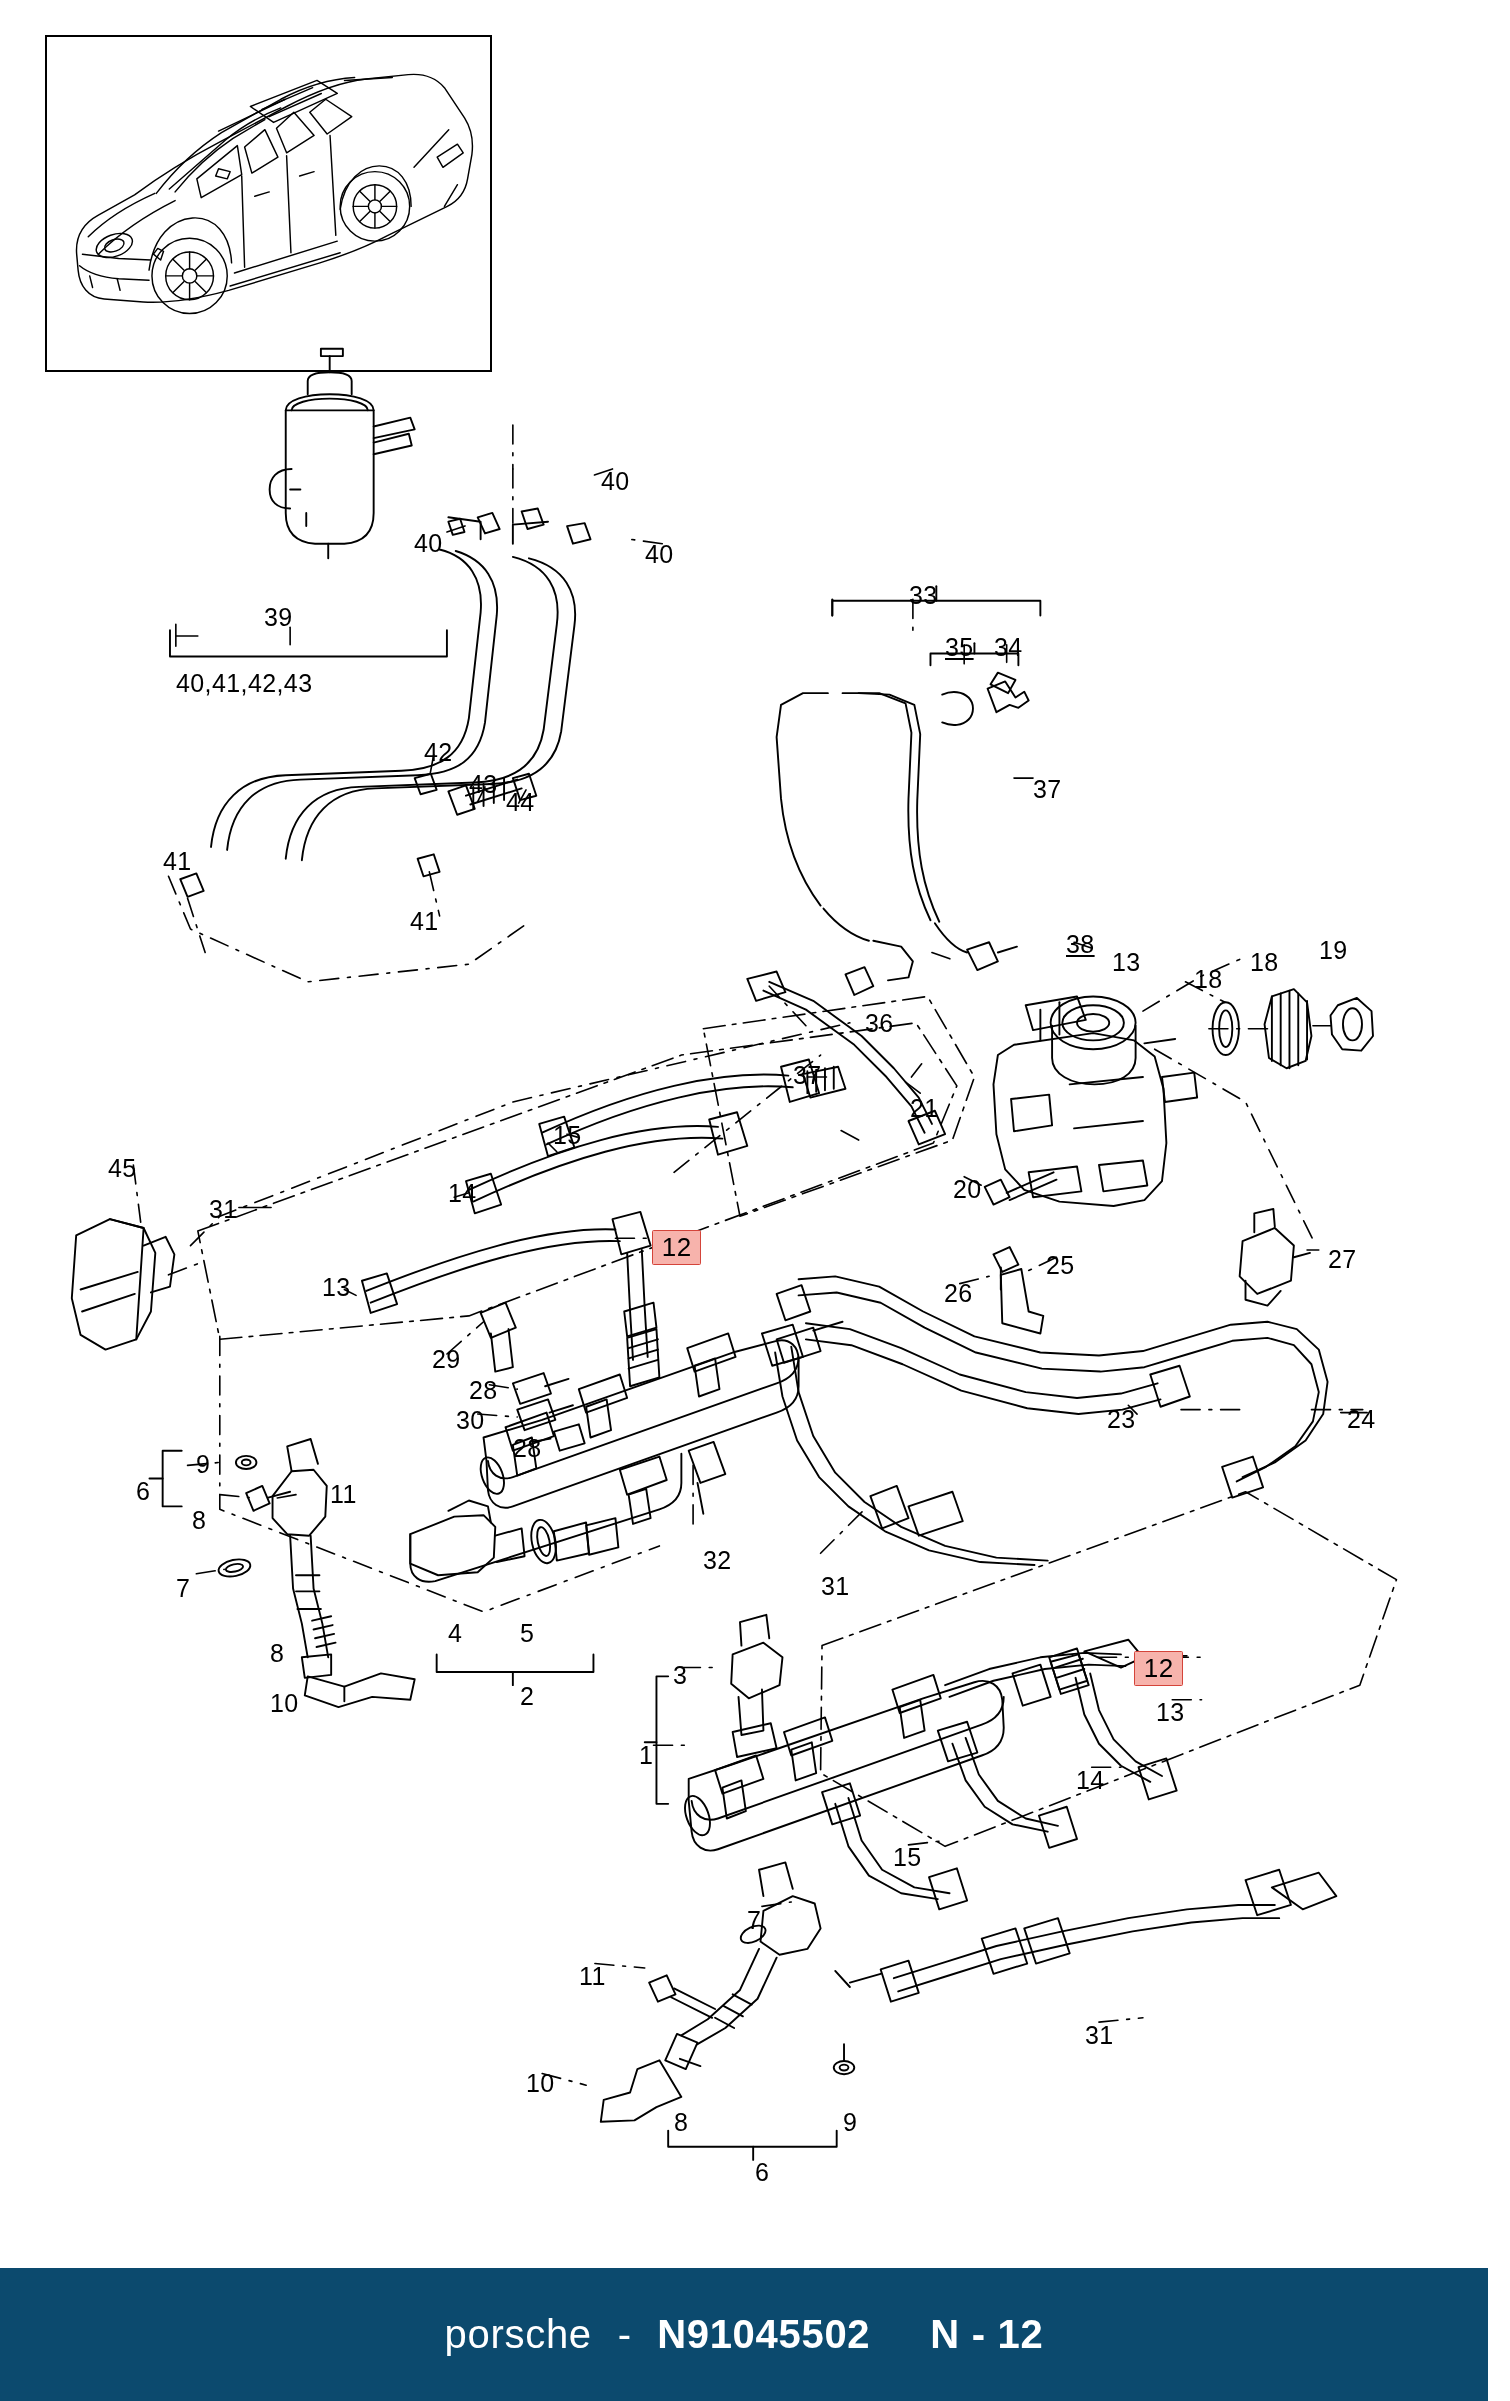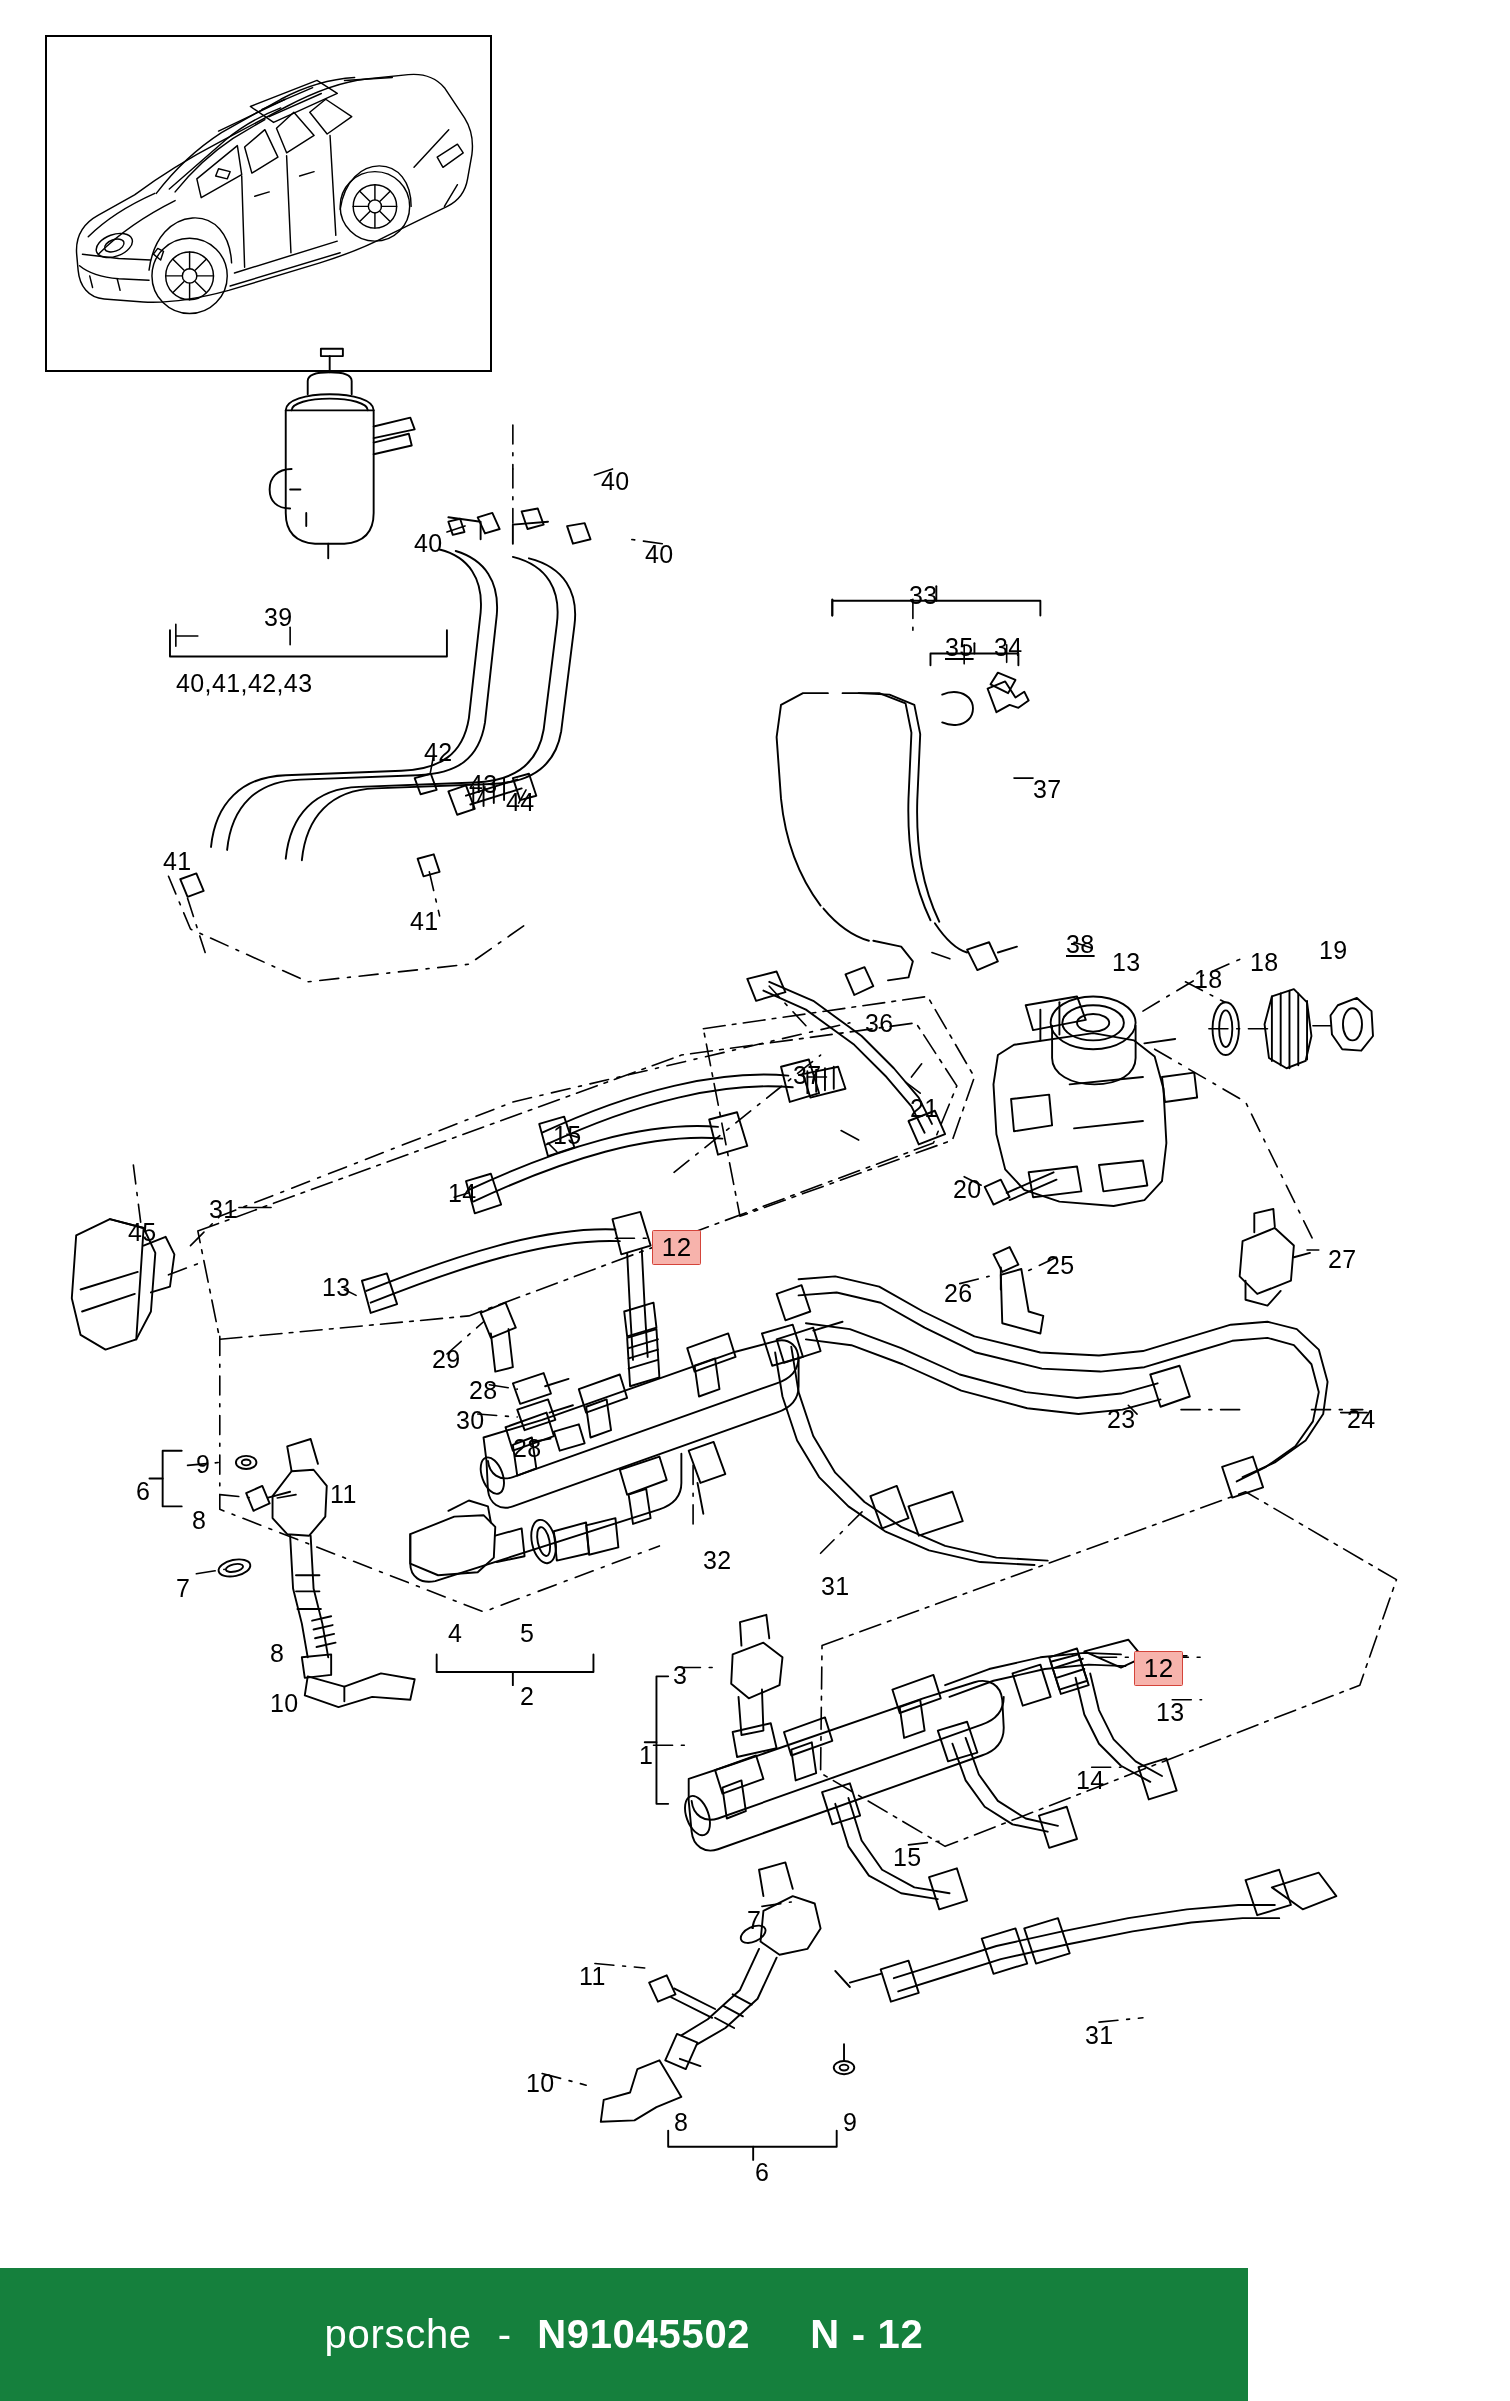--- a/index.html
+++ b/index.html
@@ -44,23 +44,23 @@
     padding: 2.9px 8.8px 4.4px 8.8px;
     font-size: 26px;
     color: #000000;
     border-radius: 1.5px;
   }
   
   #footer-bar {
     position: absolute;
     left: 0;
     top: 2268px;
-    width: 1248px;
+    width: 1488px;
     height: 133px;
-    background: #15803d;
+    background: #0c4a6e;
     color: #ffffff;
     display: flex;
     align-items: center;
     justify-content: center;
     gap: 26px;
   }
   #footer-bar .brand {
     font-size: 40px;
     letter-spacing: 0.7px;
   }
@@ -633,21 +633,21 @@
     <div class="label" style="left:1319px; top:938px;">19</div>
     <div class="label" style="left:1250px; top:950px;">18</div>
     <div class="label" style="left:1194px; top:967px;">18</div>
     <div class="label" style="left:1112px; top:950px;">13</div>
     <div class="label" style="left:865px; top:1011px;">36</div>
     <div class="label" style="left:910px; top:1061px;margin-top:35px;">21</div>
     <div class="label" style="left:793px; top:1063px;">37</div>
     <div class="label" style="left:553px; top:1123px;">15</div>
     <div class="label" style="left:209px; top:1197px;">31</div>
     <div class="label" style="left:448px; top:1181px;">14</div>
-    <div class="label" style="left:108px; top:1220px;margin-left:20px;">45</div>
+    <div class="label" style="left:108px; top:1156px;">45</div>
     <div class="label" style="left:953px; top:1177px;">20</div>
     <div class="label" style="left:1328px; top:1247px;">27</div>
     <div class="label" style="left:1046px; top:1253px;">25</div>
     <div class="label" style="left:944px; top:1281px;">26</div>
     <div class="label" style="left:322px; top:1275px;">13</div>
     <div class="label" style="left:432px; top:1347px;">29</div>
     <div class="label" style="left:469px; top:1378px;">28</div>
     <div class="label" style="left:456px; top:1408px;">30</div>
     <div class="label" style="left:513px; top:1436px;">28</div>
     <div class="label" style="left:1107px; top:1407px;">23</div>

